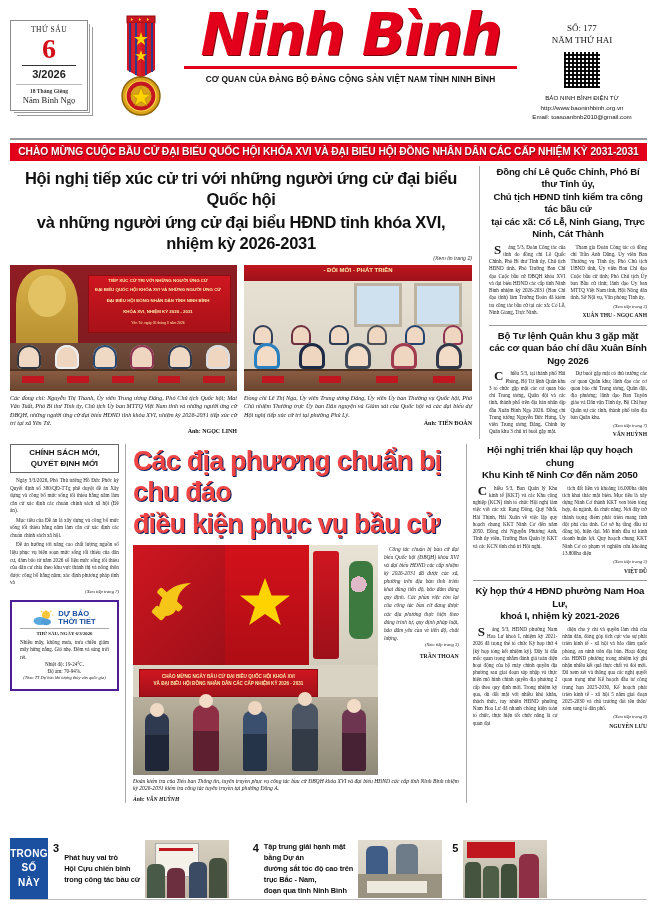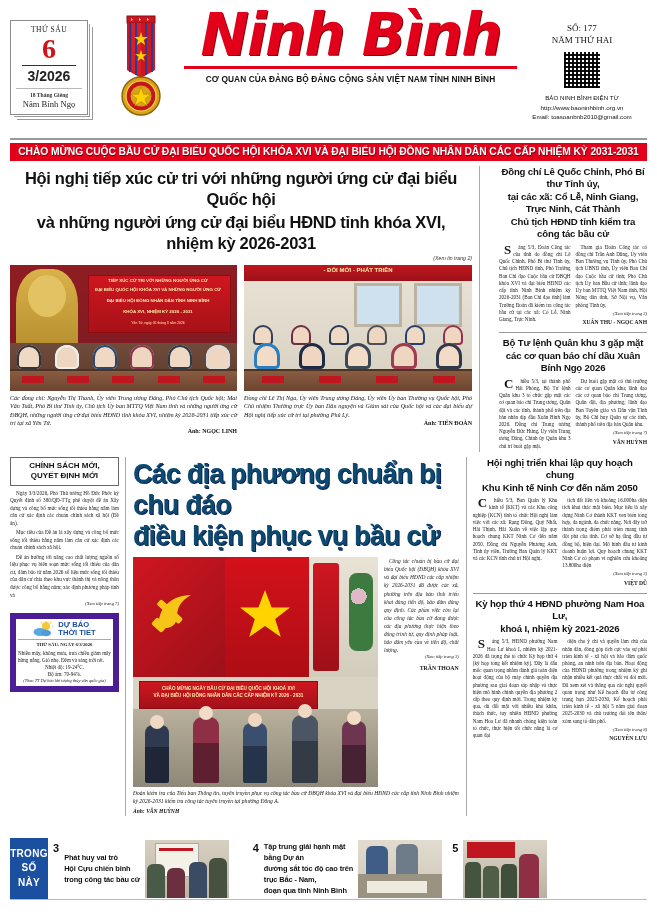--- a/index.html
+++ b/index.html
@@ -17,21 +17,21 @@
   .date-stack { width: 92px; position: relative; padding-top: 12px; }
   .date-box {
     border: 1px solid #8c8c8c; background: #fff;
     width: 78px; padding: 4px 2px 5px; text-align: center;
     position: relative; z-index: 3;
     box-shadow: 2px 2px 0 -1px #fff, 3px 3px 0 -1px #9a9a9a, 5px 5px 0 -1px #fff, 6px 6px 0 -1px #9a9a9a;
   }
   .date-dow { font-family: "Liberation Serif", serif; font-size: 7.5px; letter-spacing: .5px; color: #222; }
   .date-num { font-family: "Liberation Serif", serif; font-size: 28px; font-weight: 700; color: #d4111a; line-height: 1.05; }
   .date-rule { border-top: 1px solid #333; margin: 2px 9px 2px; }
-  .date-my { font-family: "Liberation Sans", sans-serif; font-size: 14px; font-weight: 700; color: #222; }
+  .date-my { font-family: "Liberation Sans", sans-serif; font-size: 11px; font-weight: 700; color: #222; }
   .date-sep { border-top: 1px solid #b9b9b9; margin: 4px 3px 3px; }
   .date-lunar1 { font-family: "Liberation Serif", serif; font-size: 5.6px; font-weight: 700; color: #333; }
   .date-lunar2 { font-family: "Liberation Serif", serif; font-size: 8.6px; color: #222; margin-top: 1px; }
 
   .medal { width: 78px; display: flex; align-items: flex-start; justify-content: center; padding-top: 6px; }
 
   .title-block { flex: 1; padding-left: 4px; }
   .paper-title {
     font-family: "DejaVu Sans", sans-serif; font-weight: 700; font-style: italic;
     font-size: 58px; line-height: .96; color: #e2001a; letter-spacing: -2px;
@@ -54,21 +54,21 @@
   .red-banner {
     background: #e2001a; color: #fff; text-align: center;
     font-size: 10.3px; font-weight: 700; letter-spacing: -.1px;
     padding: 3px 0 4px; margin-bottom: 5px;
     text-shadow: .5px .5px 0 #6e0009;
   }
 
   
   .top-grid { display: flex; gap: 7px; }
   .top-left { width: 462px; }
-  .top-right { width: 176px; border-left: 1px solid #aaa; padding-left: 19px; }
+  .top-right { width: 176px; border-left: 1px solid #aaa; padding-left: 9px; }
 
   .lead-head {
     text-align: center; font-size: 16.5px; font-weight: 700; line-height: 1.28;
     color: #111; letter-spacing: -.3px; padding: 2px 2px 0;
   }
   .cont-note { text-align: right; font-size: 5.2px; font-style: italic; color: #333; margin-top: 1px; }
 
   .photo-row { display: flex; gap: 7px; margin-top: 4px; }
   .photo-cap { font-family: "Liberation Serif", serif; font-style: italic; font-size: 6.1px; line-height: 1.32; color: #111; text-align: justify; margin-top: 3px; }
   .credit { text-align: right; font-weight: 700; font-style: normal; font-size: 6px; margin-top: 1px; }
@@ -91,34 +91,34 @@
 
   .policy-box {
     border: 1px solid #666; text-align: center; padding: 3px 2px;
     font-size: 8px; font-weight: 700; line-height: 1.3; color: #111; margin-bottom: 4px;
   }
   .policy-text { font-family: "Liberation Serif", serif; font-size: 5.2px; line-height: 1.45; text-align: justify; color: #1a1a1a; }
   .policy-text p { text-indent: 6px; margin-bottom: 2px; }
   .policy-cont { text-align: right; font-size: 4.6px; font-style: italic; margin-top: 2px; }
 
   .main-head {
-    color: #0c4a6e; font-size: 27px; font-weight: 700; line-height: 1.14;
+    color: #ef4444; font-size: 27px; font-weight: 700; line-height: 1.14;
     letter-spacing: -.8px; text-align: left; padding: 2px 0 5px;
     text-shadow: 1px 1px 0 #0d205e;
   }
   .main-photo-wrap { display: flex; gap: 6px; }
   .main-photo { width: 245px; }
   .main-intro { flex: 1; font-family: "Liberation Serif", serif; font-style: italic; font-size: 5.4px; line-height: 1.5; text-align: justify; color: #1a1a1a; }
   .main-intro p { text-indent: 5px; }
   .main-sign { text-align: right; font-weight: 700; font-style: normal; font-size: 5.8px; margin-top: 3px; }
   .main-cont { text-align: right; font-size: 4.6px; font-style: italic; }
   .main-cap { font-family: "Liberation Serif", serif; font-style: italic; font-size: 5.6px; line-height: 1.35; text-align: justify; margin-top: 3px; }
 
   
-  .weather-box { border: 6px solid #4c1d95; margin-top: 5px; padding: 2px; }
+  .weather-box { border: 2px solid #4c1d95; margin-top: 5px; padding: 8px; }
   .weather-head { display: flex; align-items: center; justify-content: center; gap: 3px; margin-bottom: 2px; }
   .weather-title { font-size: 7.6px; font-weight: 700; color: #1b4fa0; line-height: 1.05; text-align: left; }
   .weather-sep { border-top: 1px solid #aaa; margin: 2px 0; }
   .weather-body { font-family: "Liberation Serif", serif; font-size: 5.1px; line-height: 1.42; text-align: justify; color: #1a1a1a; }
   .weather-day { font-size: 4.8px; font-weight: 700; text-align: center; display: block; margin-bottom: 1px; }
   .weather-c { text-align: center; display: block; }
   .weather-src { font-size: 4.4px; font-style: italic; text-align: center; display: block; line-height: 1.3; }
 
   
   .teaser-bar { position: absolute; left: 10px; right: 10px; bottom: 12px; display: flex; align-items: stretch; height: 62px; border-bottom: 1px solid #bbb; }
@@ -271,22 +271,22 @@
             </div>
           </div>
           <div class="photo-cap">Đồng chí Lê Thị Nga, Ủy viên Trung ương Đảng, Ủy viên Ủy ban Thường vụ Quốc hội, Phó Chủ nhiệm Thường trực Ủy ban Dân nguyện và Giám sát của Quốc hội và các đại biểu dự Hội nghị tiếp xúc cử tri tại phường Phủ Lý.</div>
           <div class="photo-cap credit">Ảnh: TIẾN ĐOÀN</div>
         </div>
       </div>
     </div>
 
     <div class="top-right">
       <div class="rc-head">Đồng chí Lê Quốc Chỉnh, Phó Bí thư Tỉnh ủy,</div>
+      <div class="rc-head">Chủ tịch HĐND tỉnh kiểm tra công tác bầu cử</div>
       <div class="rc-head">tại các xã: Cổ Lễ, Ninh Giang, Trực Ninh, Cát Thành</div>
-      <div class="rc-head">Chủ tịch HĐND tỉnh kiểm tra công tác bầu cử</div>
       <div class="rc-body">
         <div class="rc-col">
           <p class="dropcap">Sáng 5/3, Đoàn Công tác của tỉnh do đồng chí Lê Quốc Chỉnh, Phó Bí thư Tỉnh ủy, Chủ tịch HĐND tỉnh, Phó Trưởng Ban Chỉ đạo Cuộc bầu cử ĐBQH khóa XVI và đại biểu HĐND các cấp tỉnh Ninh Bình nhiệm kỳ 2026-2031 (Ban Chỉ đạo tỉnh) làm Trưởng Đoàn đã kiểm tra công tác bầu cử tại các xã: Cổ Lễ, Ninh Giang, Trực Ninh.</p>
         </div>
         <div class="rc-col">
           <p>Tham gia Đoàn Công tác có đồng chí Trần Anh Dũng, Ủy viên Ban Thường vụ Tỉnh ủy, Phó Chủ tịch UBND tỉnh, Ủy viên Ban Chỉ đạo Cuộc bầu cử tỉnh; Phó Chủ tịch Ủy ban Bầu cử tỉnh; lãnh đạo Ủy ban MTTQ Việt Nam tỉnh, Hội Nông dân tỉnh, Sở Nội vụ, Văn phòng Tỉnh ủy,</p>
           <div class="rc-cont">(Xem tiếp trang 3)</div>
           <div class="rc-sign">XUÂN THU - NGỌC ANH</div>
         </div>
       </div>

